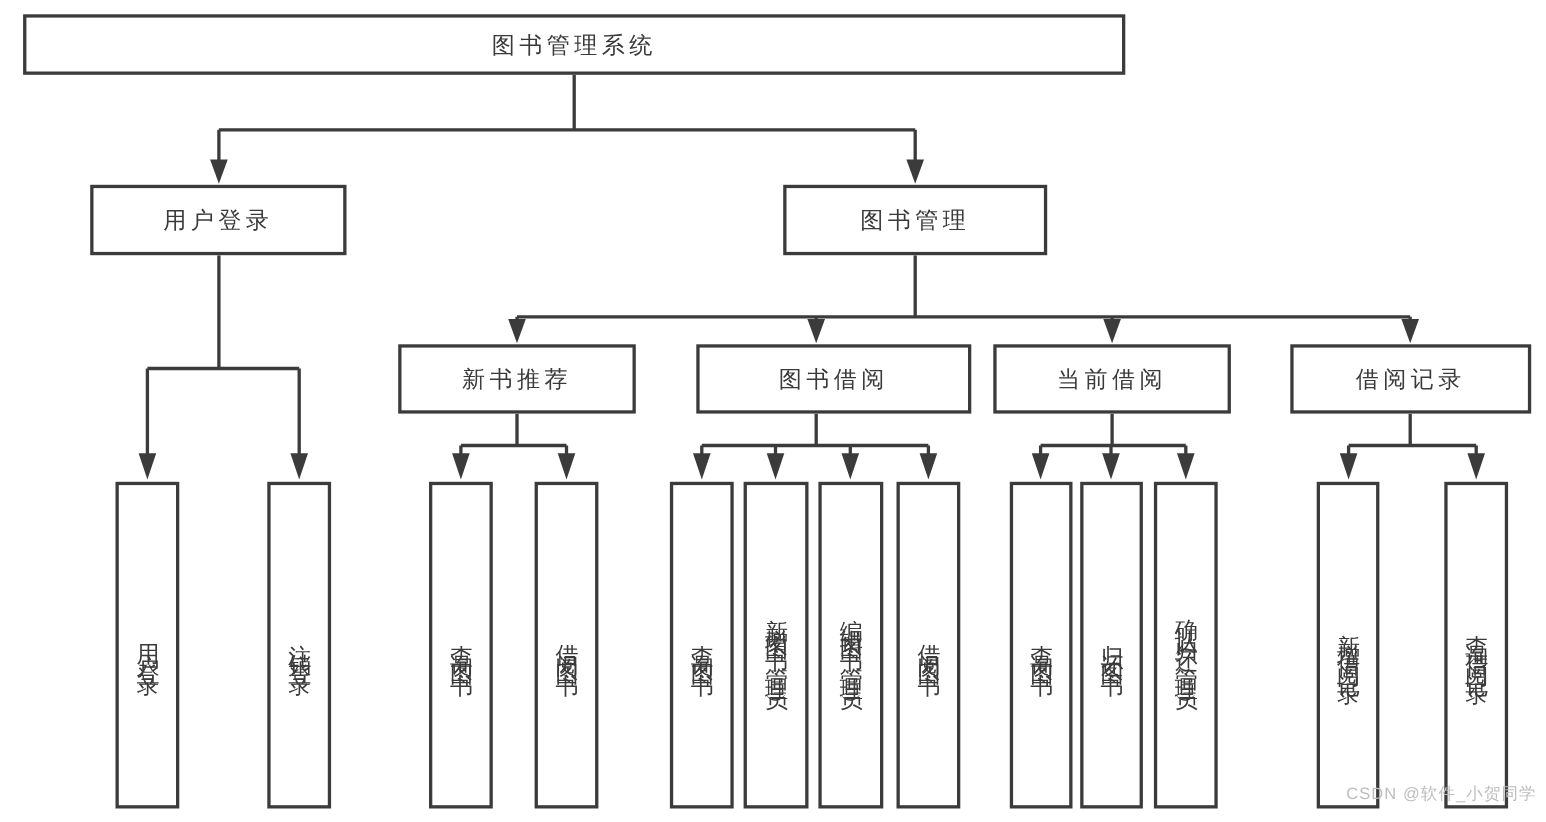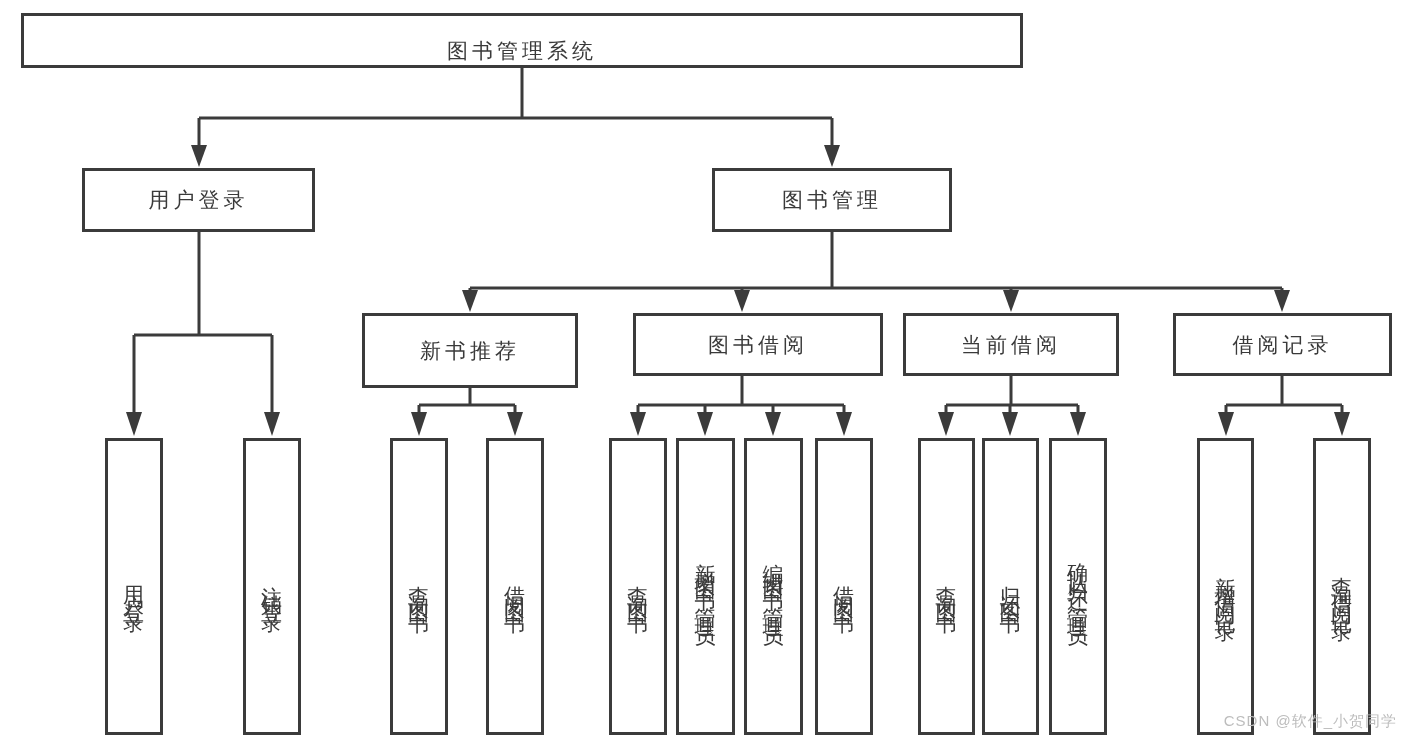--- a/index.html
+++ b/index.html
@@ -102,32 +102,32 @@
       <polygon class="ctri" points="1002,412 1018,412 1010,436"></polygon>
       <polygon class="ctri" points="1070,412 1086,412 1078,436"></polygon>
     </g>
     <g>
       <path class="cline" d="M1282,376 L1282,405 M1226,405 L1342,405 M1226,405 L1226,413 M1342,405 L1342,413"></path>
       <polygon class="ctri" points="1218,412 1234,412 1226,436"></polygon>
       <polygon class="ctri" points="1334,412 1350,412 1342,436"></polygon>
     </g>
   </svg>
 
-  <div class="node" style="left:21px; top:13px; width:1002px; height:55px;align-items:flex-end;">
+  <div class="node" style="left:21px; top:13px; width:1002px; height:55px;">
     <span class="label">图书管理系统</span>
   </div>
 
   <div class="node" style="left:82px; top:168px; width:233px; height:64px;">
     <span class="label">用户登录</span>
   </div>
   <div class="node" style="left:712px; top:168px; width:240px; height:64px;text-align:center;">
     <span class="label">图书管理</span>
   </div>
 
-  <div class="node" style="left:362px; top:313px; width:216px; height:75px;">
+  <div class="node" style="left:362px; top:313px; width:216px; height:63px;">
     <span class="label">新书推荐</span>
   </div>
   <div class="node" style="left:633px; top:313px; width:250px; height:63px;">
     <span class="label">图书借阅</span>
   </div>
   <div class="node" style="left:903px; top:313px; width:216px; height:63px;">
     <span class="label">当前借阅</span>
   </div>
   <div class="node" style="left:1173px; top:313px; width:219px; height:63px;">
     <span class="label">借阅记录</span>

